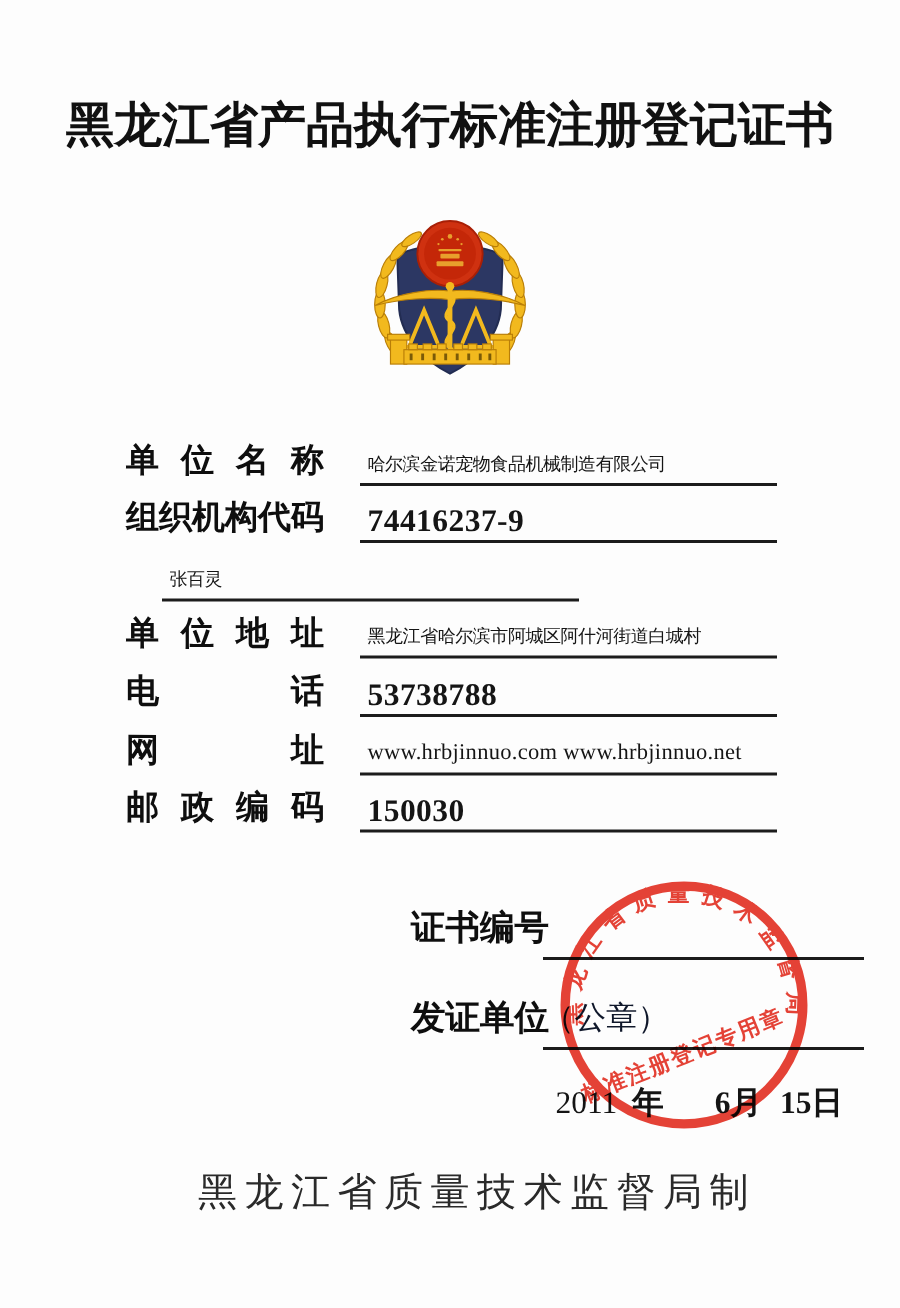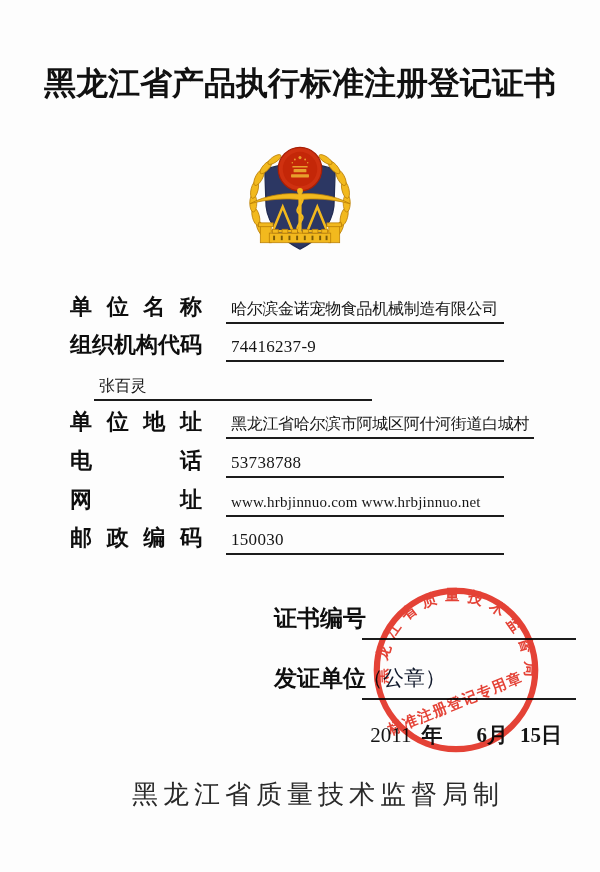--- a/index.html
+++ b/index.html
@@ -23,21 +23,21 @@
     color:#111;
     white-space:nowrap;
   }
   
   .emblem{
     position:absolute;top:132px;left:236px;
     width:128px;height:128px;
   }
   
   .fields{
-    position:absolute;top:285px;left:70px;width:470px;
+    position:absolute;top:285px;left:84px;width:470px;
   }
   .field-row{
     height:38.6px;
     display:flex;
     align-items:flex-end;
   }
   .field-label{
     width:132px;
     flex:0 0 132px;
     font-family:"Liberation Sans", sans-serif;
@@ -47,28 +47,28 @@
     color:#0e0e0e;
     text-align:justify;
     text-align-last:justify;
     margin-bottom:4px;
     white-space:nowrap;
   }
   .field-value{
     margin-left:24px;
     min-width:268px;
     border-bottom:2px solid #1c1c1c;
-    font-size:16px;
+    font-size:12px;
     line-height:22px;
     letter-spacing:-0.3px;
     padding:0 5px 2px 5px;
     white-space:nowrap;
     color:#151515;
   }
-  .field-value.num{font-size:17px;letter-spacing:0.3px;}
+  .field-value.num{font-size:21px;letter-spacing:0.3px;font-weight:bold;}
   .field-value.url{font-size:15px;letter-spacing:0.2px;}
   
   .issue-row{
     position:absolute;left:274px;
     display:flex;
     align-items:flex-end;
   }
   .issue-row.row1{top:604px;}
   .issue-row.row2{top:664px;}
   .issue-label{

